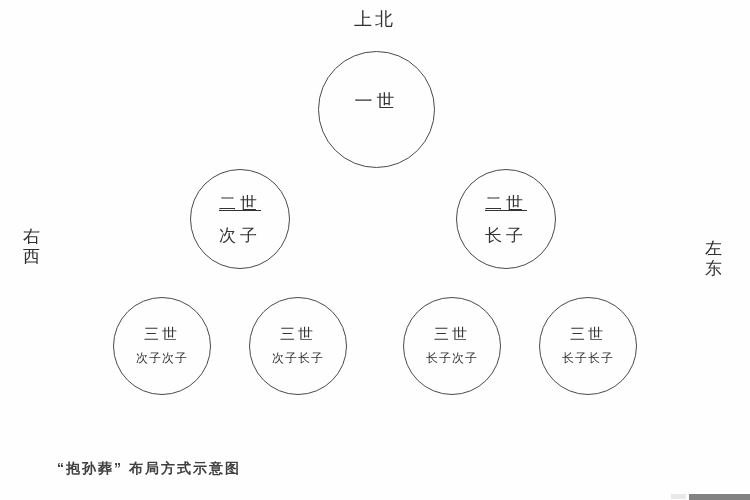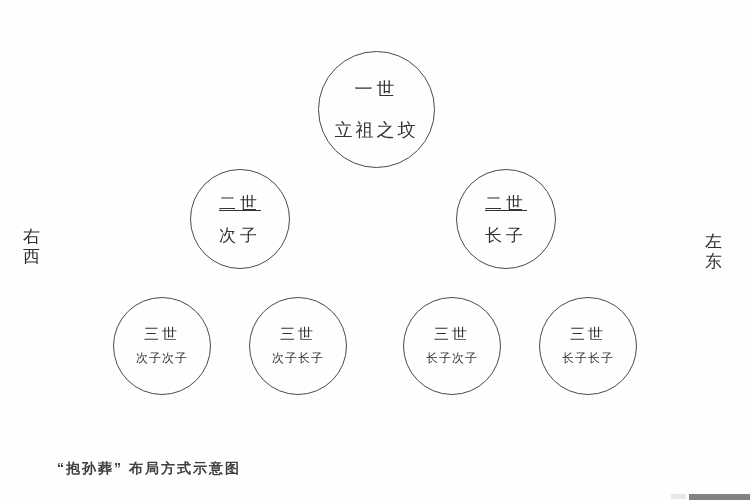--- a/index.html
+++ b/index.html
@@ -27,39 +27,39 @@
   .c3{left:113px;top:297px;width:98px;height:98px;}
   .c4{left:249px;top:297px;width:98px;height:98px;}
   .c5{left:403px;top:297px;width:98px;height:98px;}
   .c6{left:539px;top:297px;width:98px;height:98px;}
   .c3 .gen,.c4 .gen,.c5 .gen,.c6 .gen{font-size:15px;letter-spacing:3px;margin-bottom:6px;}
   .c3 .who,.c4 .who,.c5 .who,.c6 .who{font-size:12px;letter-spacing:1px;}
   .dir{position:absolute;font-size:18px;color:#2f2f2f;}
   .dir-top{left:0;right:0;top:7px;text-align:center;letter-spacing:3px;}
   .dir-bottom{left:0;right:0;top:456px;text-align:center;letter-spacing:4px;}
   .dir-left{left:23px;top:227px;width:19px;line-height:20px;word-break:break-all;text-align:left;font-size:17px;}
-  .dir-right{left:704px;top:232px;width:19px;line-height:20px;word-break:break-all;text-align:center;font-size:17px;}
+  .dir-right{left:704px;top:239px;width:19px;line-height:20px;word-break:break-all;text-align:center;font-size:17px;}
   .caption{
     position:absolute;left:57px;top:460px;font-size:14px;font-weight:bold;
     letter-spacing:2px;color:#404040;white-space:nowrap;
   }
   .wm-bar{position:absolute;left:689px;top:494px;width:61px;height:6px;background:#828282;}
   .wm-faint{position:absolute;left:671px;top:494px;width:15px;height:5px;background:#dedede;opacity:.7;}
 </style>
 </head>
 <body>
 
 <div id="canvas">
 
+  <div class="dir dir-top">上北</div>
   <div class="dir dir-left">右西</div>
   <div class="dir dir-right">左东</div>
 
   <div class="circle c0">
     <span class="gen">一世</span>
-    <span class="who">立祖之坟</span>
   </div>
 
   <div class="circle c1">
     <span class="gen">二世</span>
     <span class="who">次子</span>
   </div>
 
   <div class="circle c2">
     <span class="gen">二世</span>
     <span class="who">长子</span>

